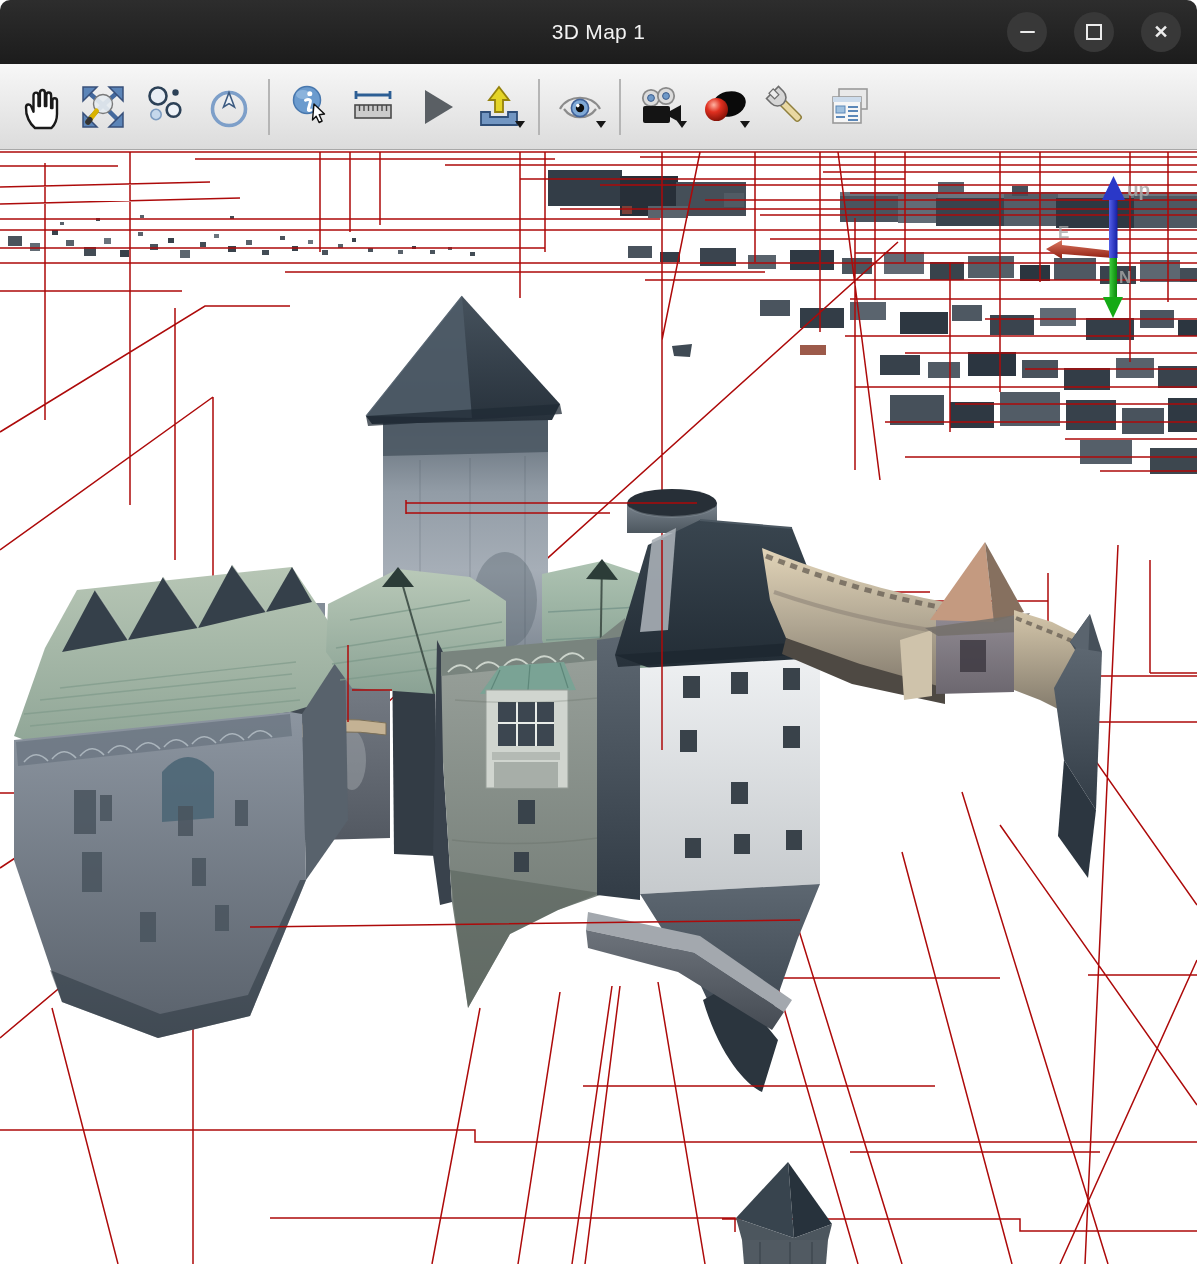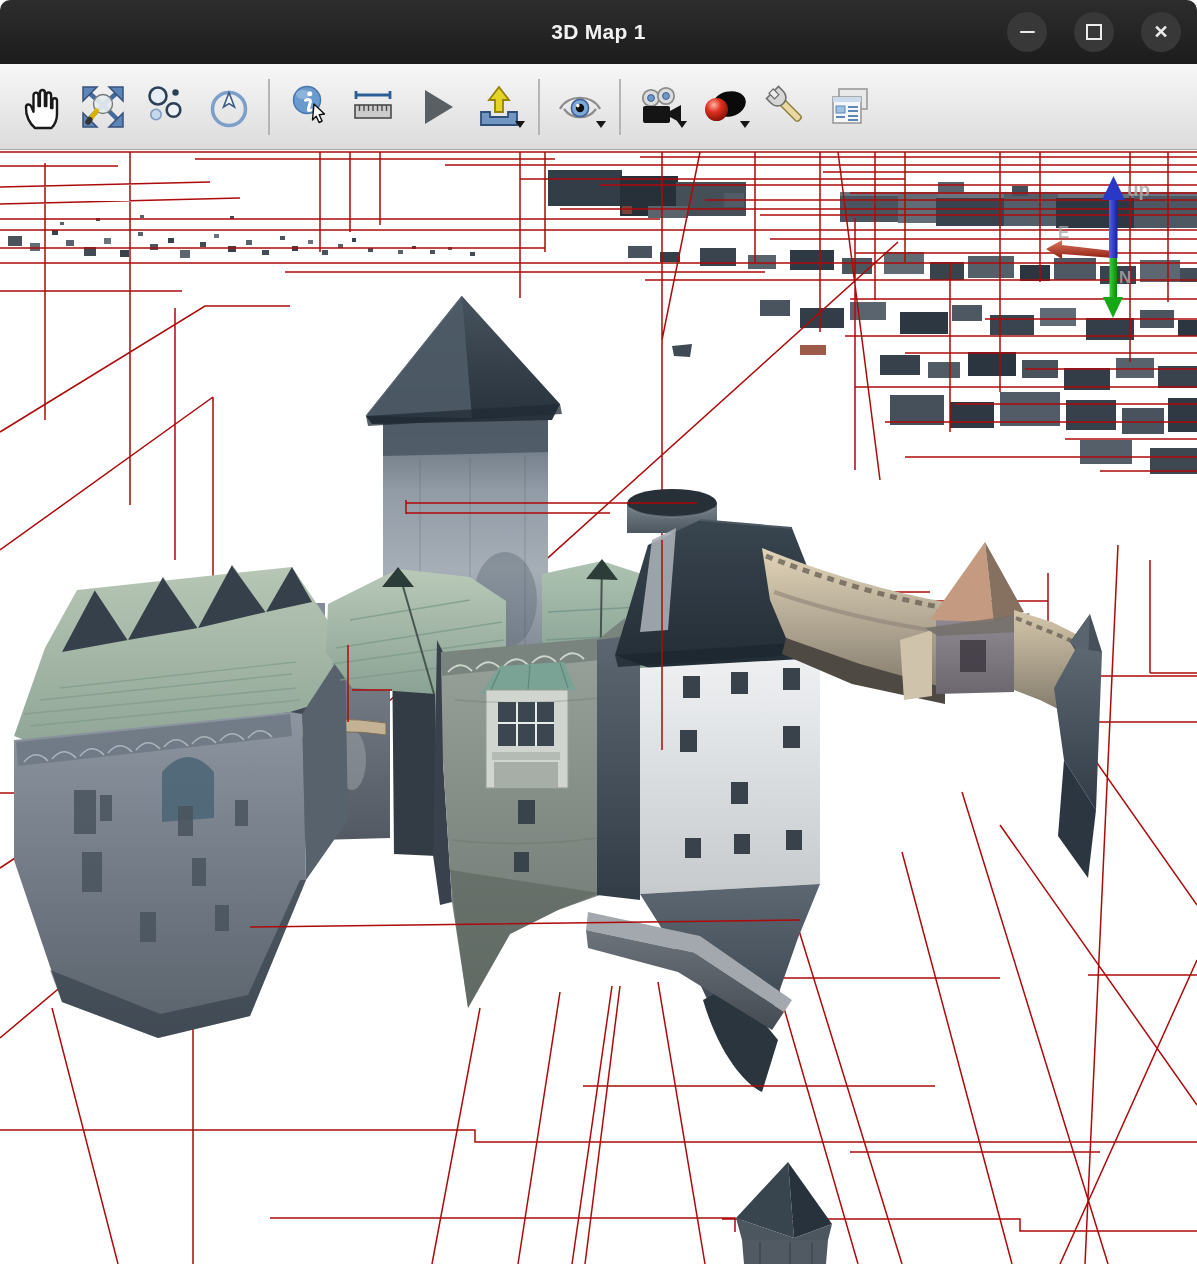--- a/index.html
+++ b/index.html
@@ -1,21 +1,21 @@
 <!DOCTYPE html>
 <html><head>
 <meta charset="utf-8">
 <style>
   html,body{margin:0;padding:0;background:#ffffff;}
   .window{width:1197px;height:1264px;position:relative;font-family:"Liberation Sans",sans-serif;
           overflow:hidden;border-radius:10px 10px 0 0;background:#fff;}
   
   .titlebar{height:64px;background:linear-gradient(#2d2d2d,#1c1c1c);display:flex;align-items:center;
             justify-content:center;position:relative;user-select:none;}
-  .titlebar-title{color:#f2f2f2;font-size:21px;font-weight:bold;letter-spacing:.3px;}
+  .titlebar-title{color:#f2f2f2;font-size:21px;font-weight:normal;letter-spacing:.3px;}
   .win-controls{position:absolute;right:16px;top:12px;display:flex;gap:27px;}
   .win-btn{width:40px;height:40px;border-radius:50%;background:#383838;border:none;display:flex;
            align-items:center;justify-content:center;cursor:pointer;padding:0;}
   .glyph-min{width:15px;height:2.4px;background:#ececec;border-radius:1px;}
   .glyph-max{width:12px;height:12px;border:2px solid #ececec;}
   .glyph-close{color:#ececec;font-size:18px;font-weight:bold;line-height:1;}
   
   .toolbar{height:86px;background:linear-gradient(#f7f7f7,#dcdcdc);border-bottom:1px solid #a8a8a8;
            display:flex;align-items:center;padding-left:8px;box-sizing:border-box;}
   .tool-btn{width:63px;height:76px;background:transparent;border:none;display:flex;align-items:center;

